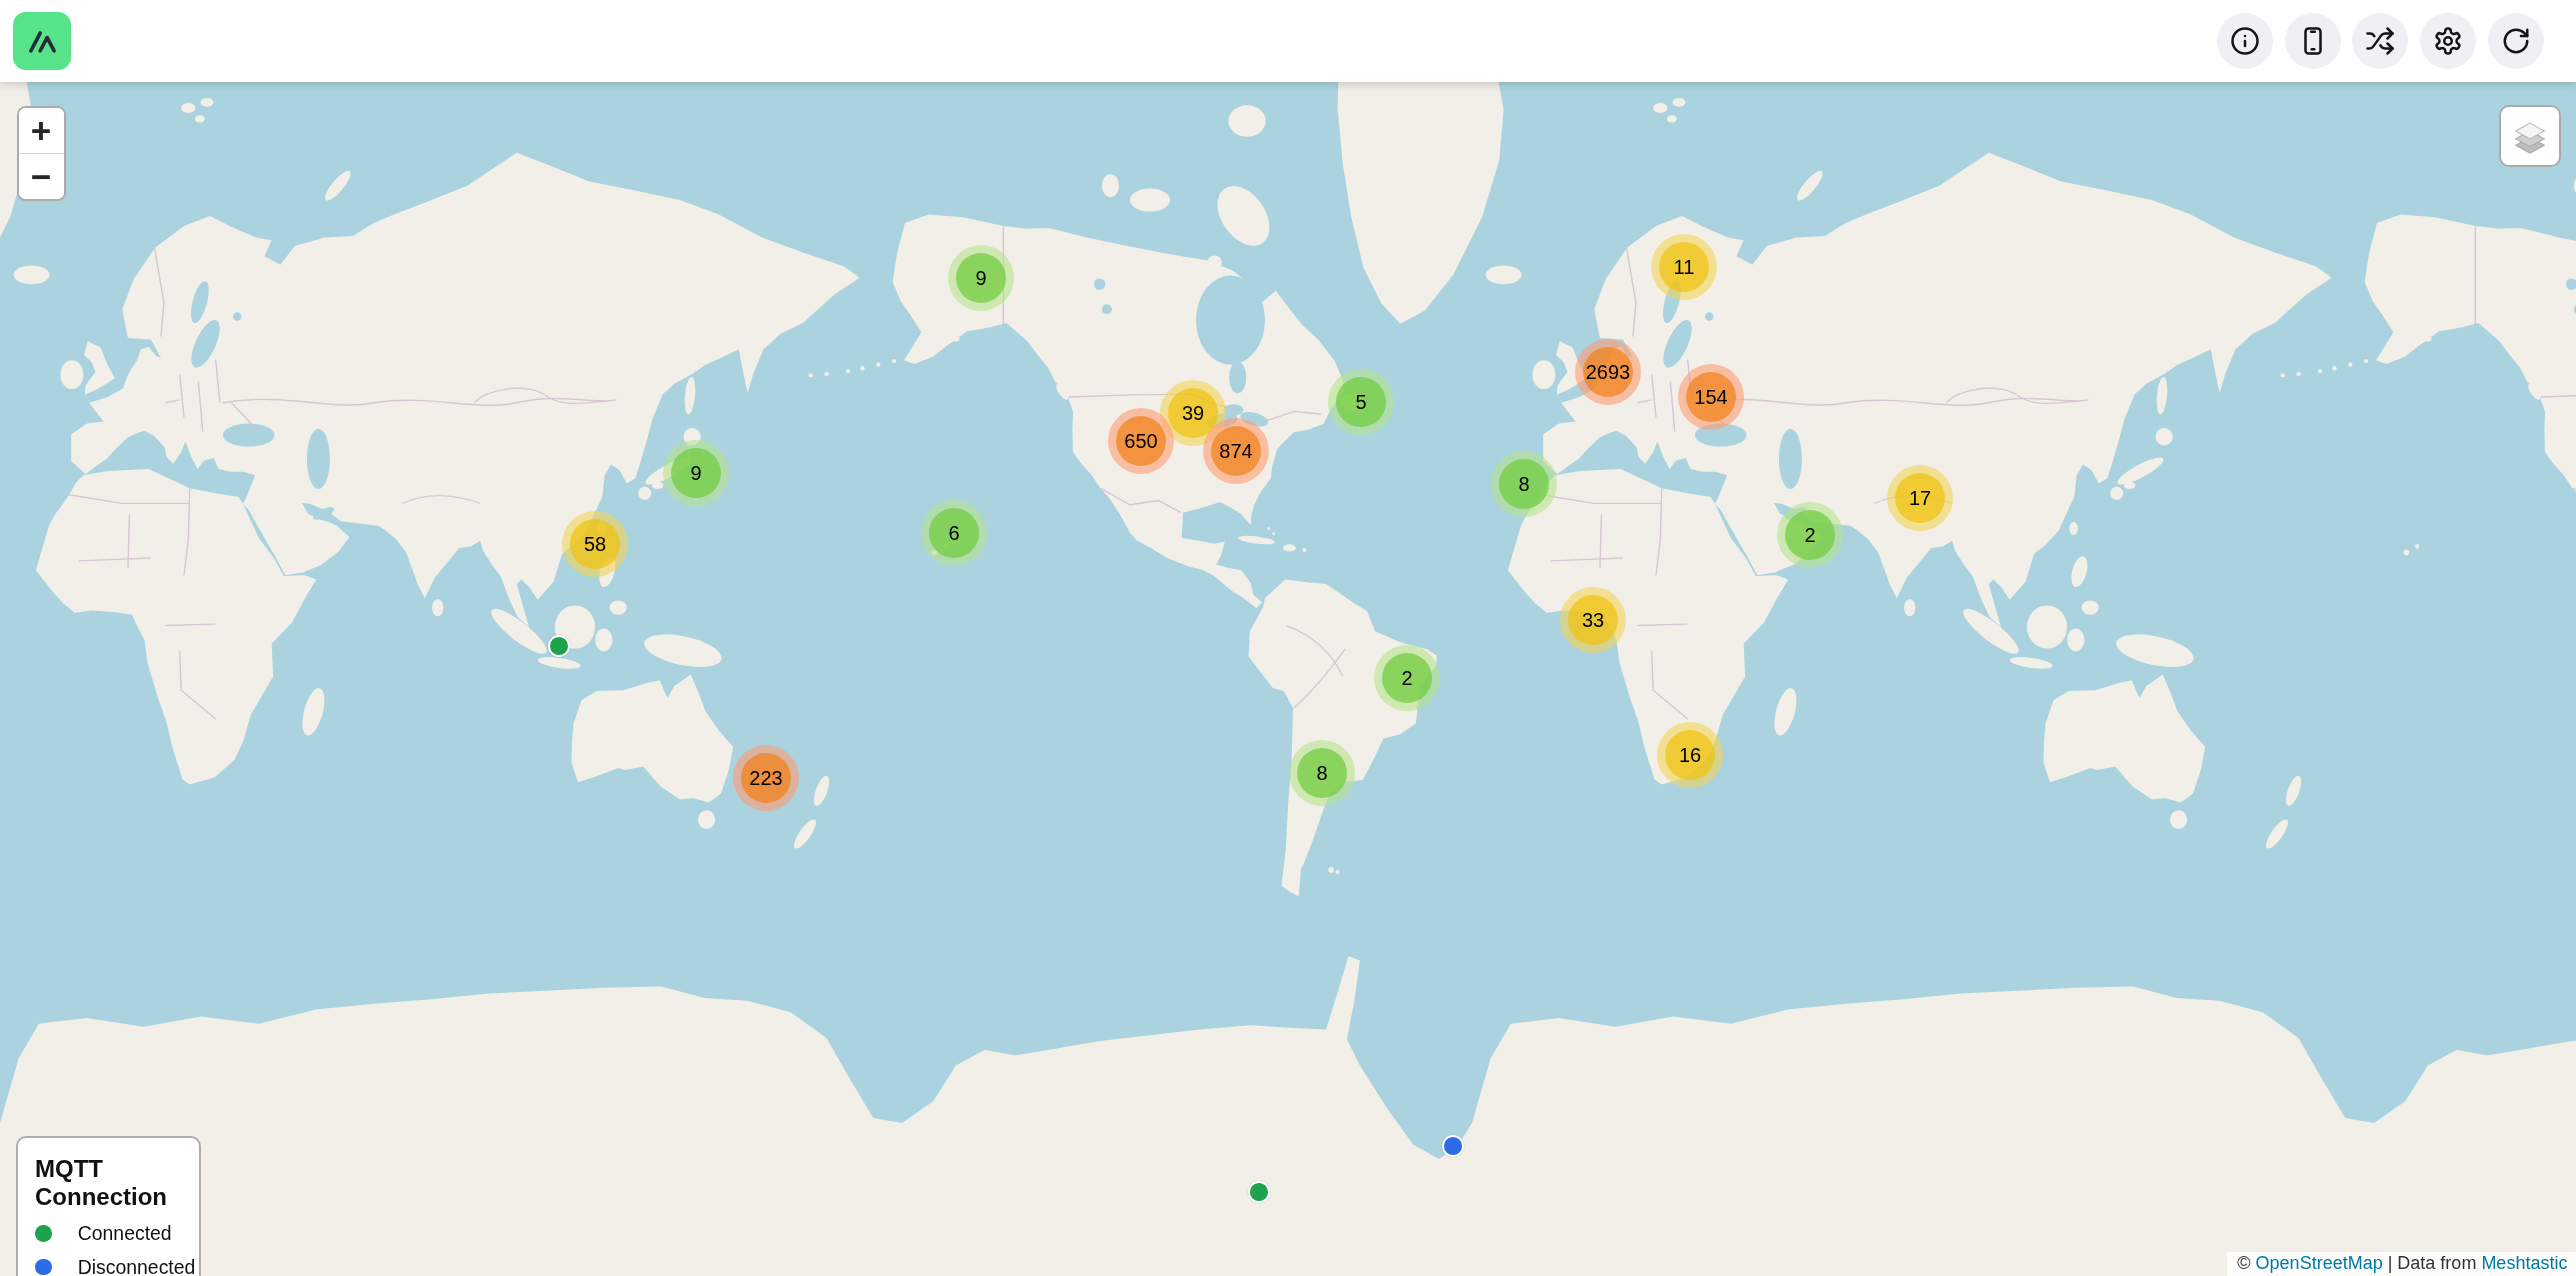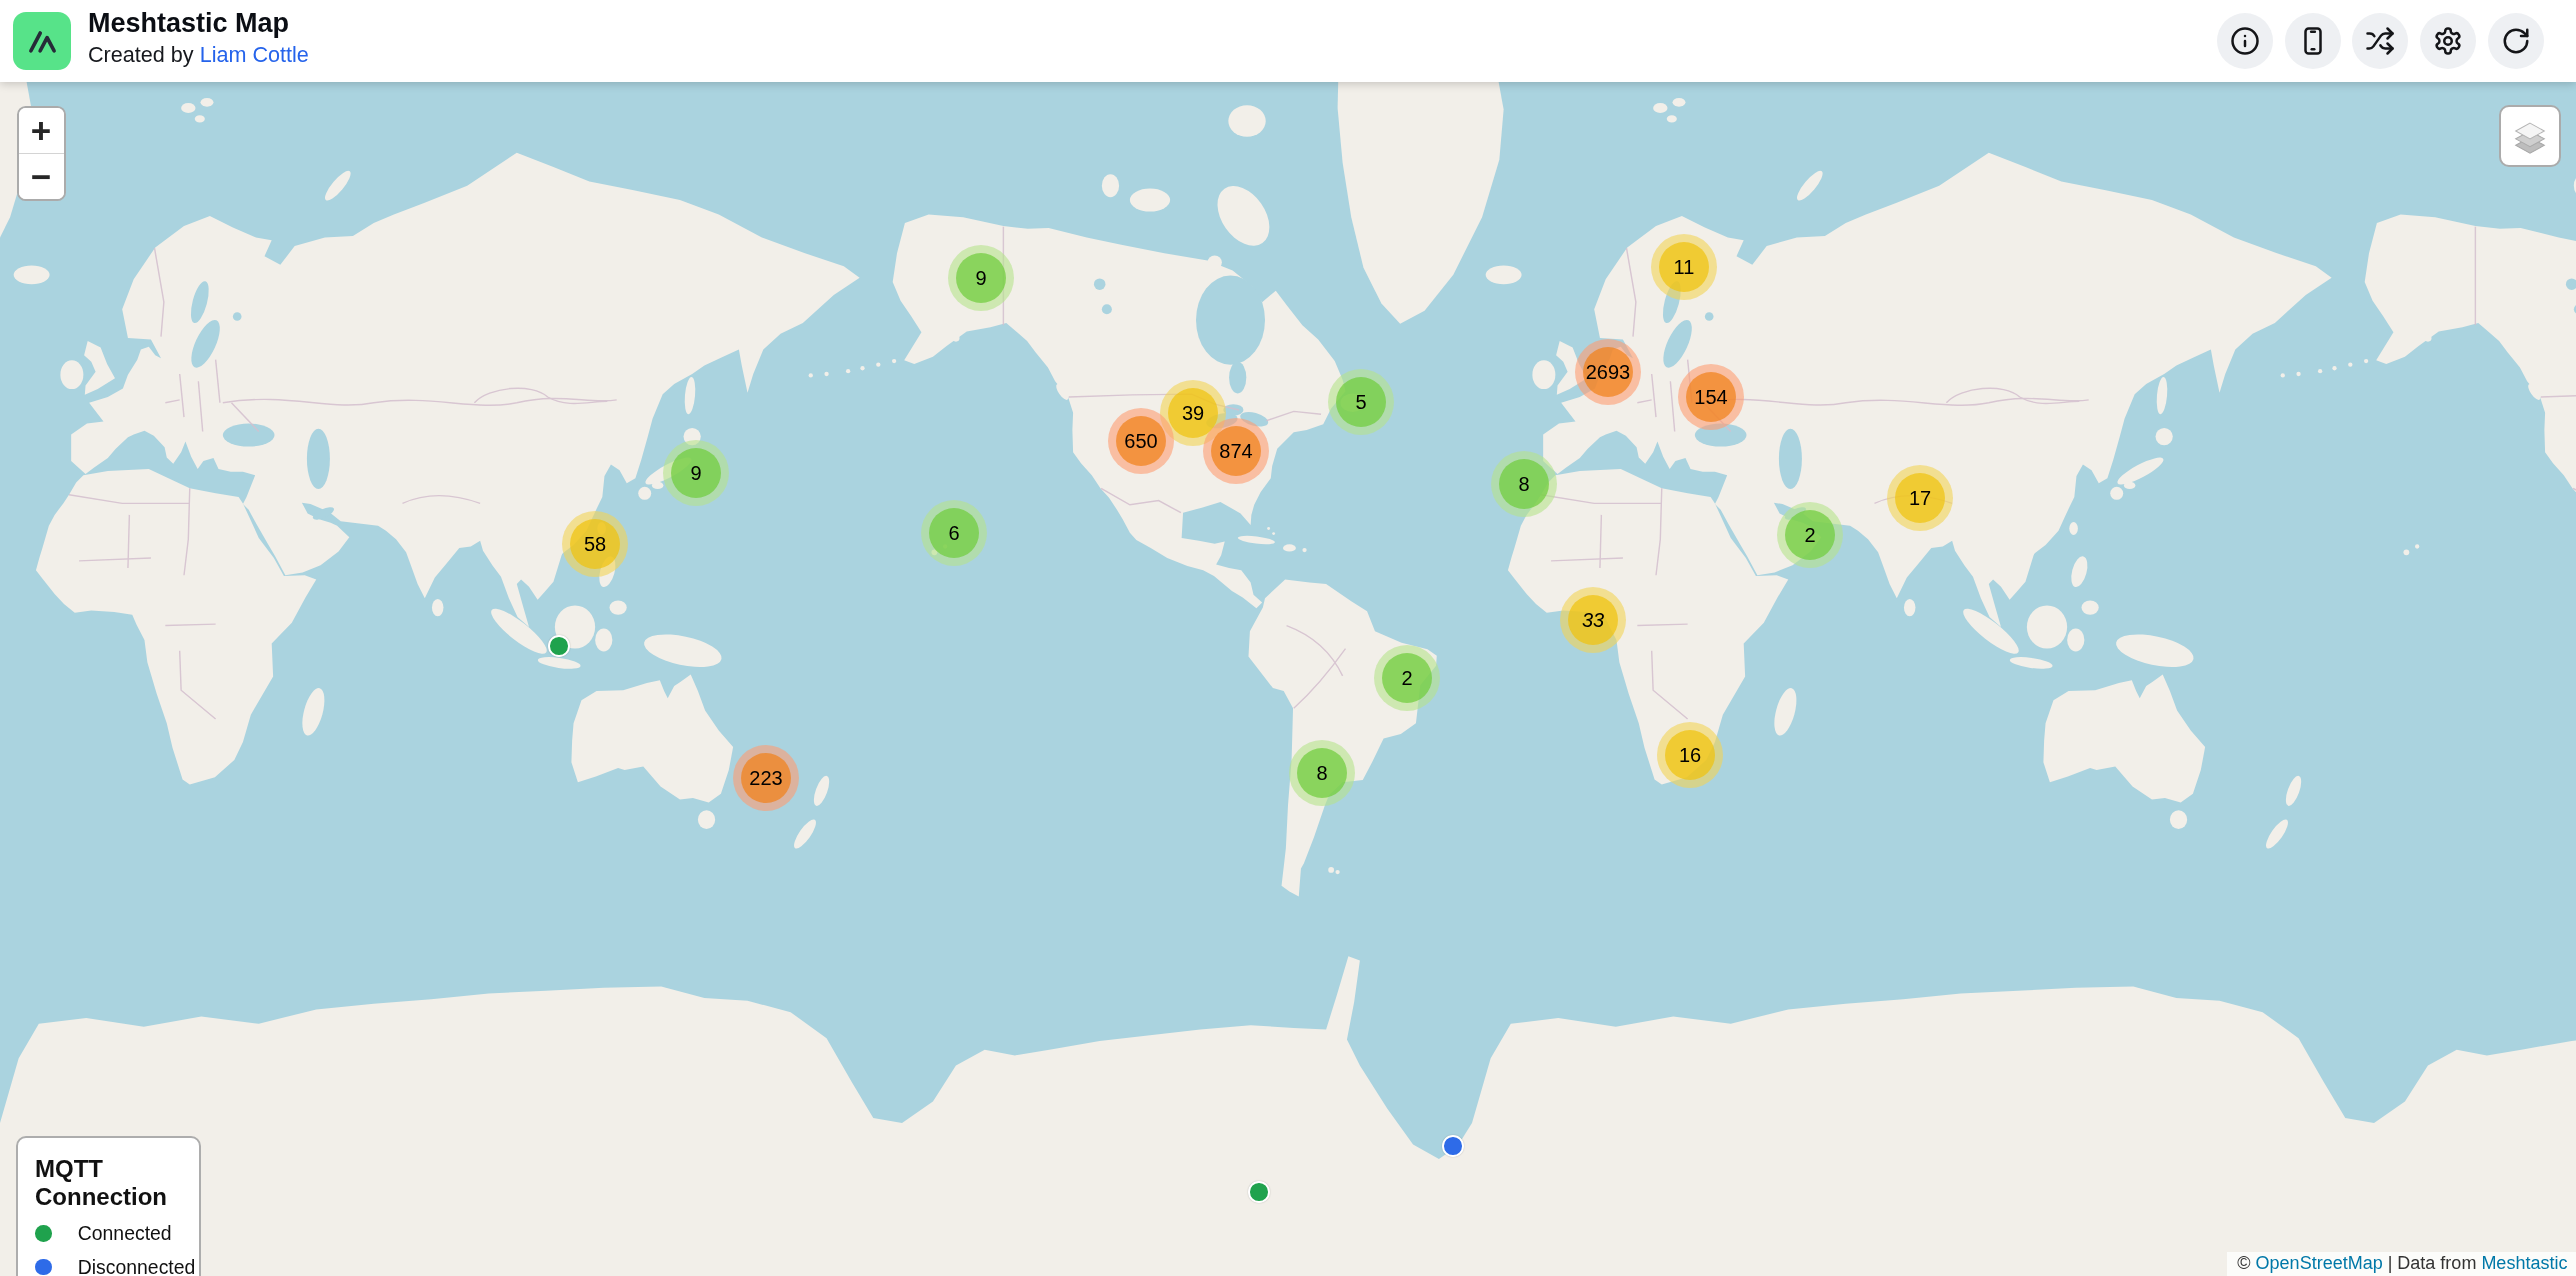--- a/index.html
+++ b/index.html
@@ -220,21 +220,21 @@
     </div>
     <div class="cluster" style="left: 921px; top: 500px; background: rgba(181, 226, 140, 0.6);">
       <div class="cluster-inner" style="background: rgba(110, 204, 57, 0.7);">6</div>
     </div>
     <div class="cluster" style="left: 1777px; top: 502px; background: rgba(181, 226, 140, 0.6);">
       <div class="cluster-inner" style="background: rgba(110, 204, 57, 0.7);">2</div>
     </div>
     <div class="cluster" style="left: 562px; top: 511px; background: rgba(241, 211, 87, 0.6);">
       <div class="cluster-inner" style="background: rgba(240, 194, 12, 0.7);">58</div>
     </div>
-    <div class="cluster" style="left: 1560px; top: 587px; background: rgba(241, 211, 87, 0.6); font-style: italic;">
+    <div class="cluster" style="left: 1560px; top: 587px; background: rgba(241, 211, 87, 0.6);">
       <div class="cluster-inner" style="background: rgba(240, 194, 12, 0.7);">33</div>
     </div>
     <div class="cluster" style="left: 1374px; top: 645px; background: rgba(181, 226, 140, 0.6);">
       <div class="cluster-inner" style="background: rgba(110, 204, 57, 0.7);">2</div>
     </div>
     <div class="cluster" style="left: 1657px; top: 722px; background: rgba(241, 211, 87, 0.6);">
       <div class="cluster-inner" style="background: rgba(240, 194, 12, 0.7);">16</div>
     </div>
     <div class="cluster" style="left: 1289px; top: 740px; background: rgba(181, 226, 140, 0.6);">
       <div class="cluster-inner" style="background: rgba(110, 204, 57, 0.7);">8</div>
@@ -277,24 +277,20 @@
 
 <div class="attribution"><span>© </span><a href="#">OpenStreetMap</a><span> | Data from </span><a href="#">Meshtastic</a></div>
 
 <div class="header">
   <div class="logo">
     <svg width="37" height="37" viewBox="0 0 24 24" fill="none" stroke="#262b38" stroke-width="2.4" stroke-linecap="round" stroke-linejoin="round">
       <path d="M4.5 18 L10.5 6.5"></path>
       <path d="M10.5 18 L15 9.5 L19.5 18"></path>
     </svg>
   </div>
-  <div class="titles">
-    <div class="app-title">Meshtastic Map</div>
-    <div class="byline"><span>Created by </span><a href="#">Liam Cottle</a></div>
-  </div>
 
   <button class="hbtn" style="left:2217px">
     <svg viewBox="0 0 24 24">
         <circle cx="12" cy="12" r="10"></circle>
         <path d="M12 16v-4"></path>
         <path d="M12 8h.01"></path>
       </svg>
   </button>
   <button class="hbtn" style="left:2285px">
     <svg viewBox="0 0 24 24">

